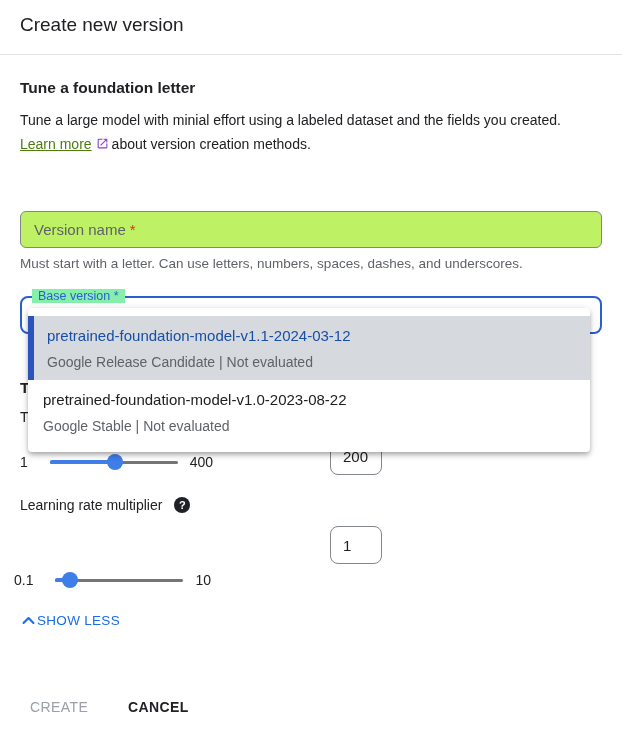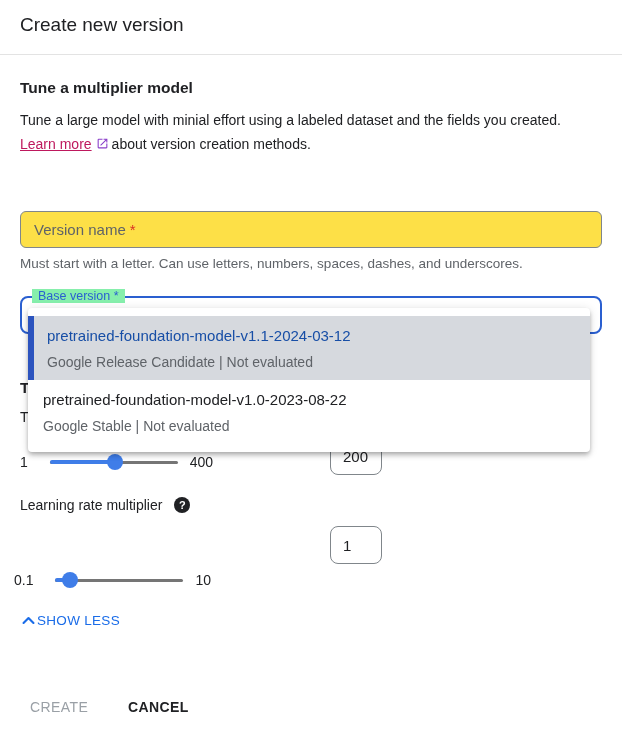--- a/index.html
+++ b/index.html
@@ -14,29 +14,29 @@
   .abs { position: absolute; }
 
   
   .dialog-title { left: 20px; top: 14px; font-size: 19px; font-weight: 400; color: #202124; }
   .divider { left: 0; top: 54px; width: 622px; height: 1px; background: #e3e3e3; }
 
   
   .section-heading { left: 20px; top: 79px; font-size: 15.5px; font-weight: 700; }
   .intro-text { left: 20px; top: 108px; width: 600px; font-size: 14px; line-height: 24px; color: #202124; }
   .intro-line1 { display: block; white-space: nowrap; }
-  .learn-more { color: #be185d; text-decoration: underline; cursor: pointer; text-align: right; }
+  .learn-more { color: #4d7c0f; text-decoration: underline; cursor: pointer; text-align: right; }
   .ext-icon { width: 13px; height: 13px; vertical-align: -1px; margin: 0 3px 0 4px; }
 
   
   .fake-input {
     left: 20px; top: 211px; width: 582px; height: 37px;
     border: 1px solid #80868b; border-radius: 6px;
     display: flex; align-items: center; padding-left: 13px;
-    font-size: 15px; color: #5f6368; background: #fde047;
+    font-size: 15px; color: #5f6368; background: #bef264;
   }
   .req-red { color: #d93025; margin-left: 4px; }
   .helper-text { left: 20px; top: 256px; font-size: 13.5px; color: #5f6368; }
 
   
   .select-field {
     left: 20px; top: 296px; width: 582px; height: 38px;
     border: 2px solid #2a5fd0; border-radius: 8px; background: transparent;
     z-index: 2; cursor: pointer;
   }
@@ -100,21 +100,21 @@
   .footer-btn { position: absolute; top: 699px; background: none; border: none; font-family: "Liberation Sans", sans-serif; font-size: 14px; font-weight: 500; letter-spacing: 0.4px; cursor: pointer; }
   .create-btn { left: 30px; color: #9aa0a6; }
   .cancel-btn { left: 128px; color: #202124; font-weight: 700; }
 </style>
 </head>
 <body>
 
 <h1 class="abs dialog-title">Create new version</h1>
 <div class="abs divider"></div>
 
-<h2 class="abs section-heading">Tune a multiplier model</h2>
+<h2 class="abs section-heading">Tune a foundation letter</h2>
 <p class="abs intro-text">
   <span class="intro-line1">Tune a large model with minial effort using a labeled dataset and the fields you created.</span>
   <a class="learn-more">Learn more</a><svg class="ext-icon" viewBox="0 0 24 24">
       <path fill="#8a3fc9" d="M19 19H5V5h7V3H5a2 2 0 0 0-2 2v14a2 2 0 0 0 2 2h14c1.1 0 2-.9 2-2v-7h-2v7zM14 3v2h3.59l-9.83 9.83 1.41 1.41L19 6.41V10h2V3h-7z"></path>
     </svg><span>about version creation methods.</span>
 </p>
 
 <div class="abs fake-input" role="textbox">
   <span>Version name</span>
   <span class="req-red">*</span>

